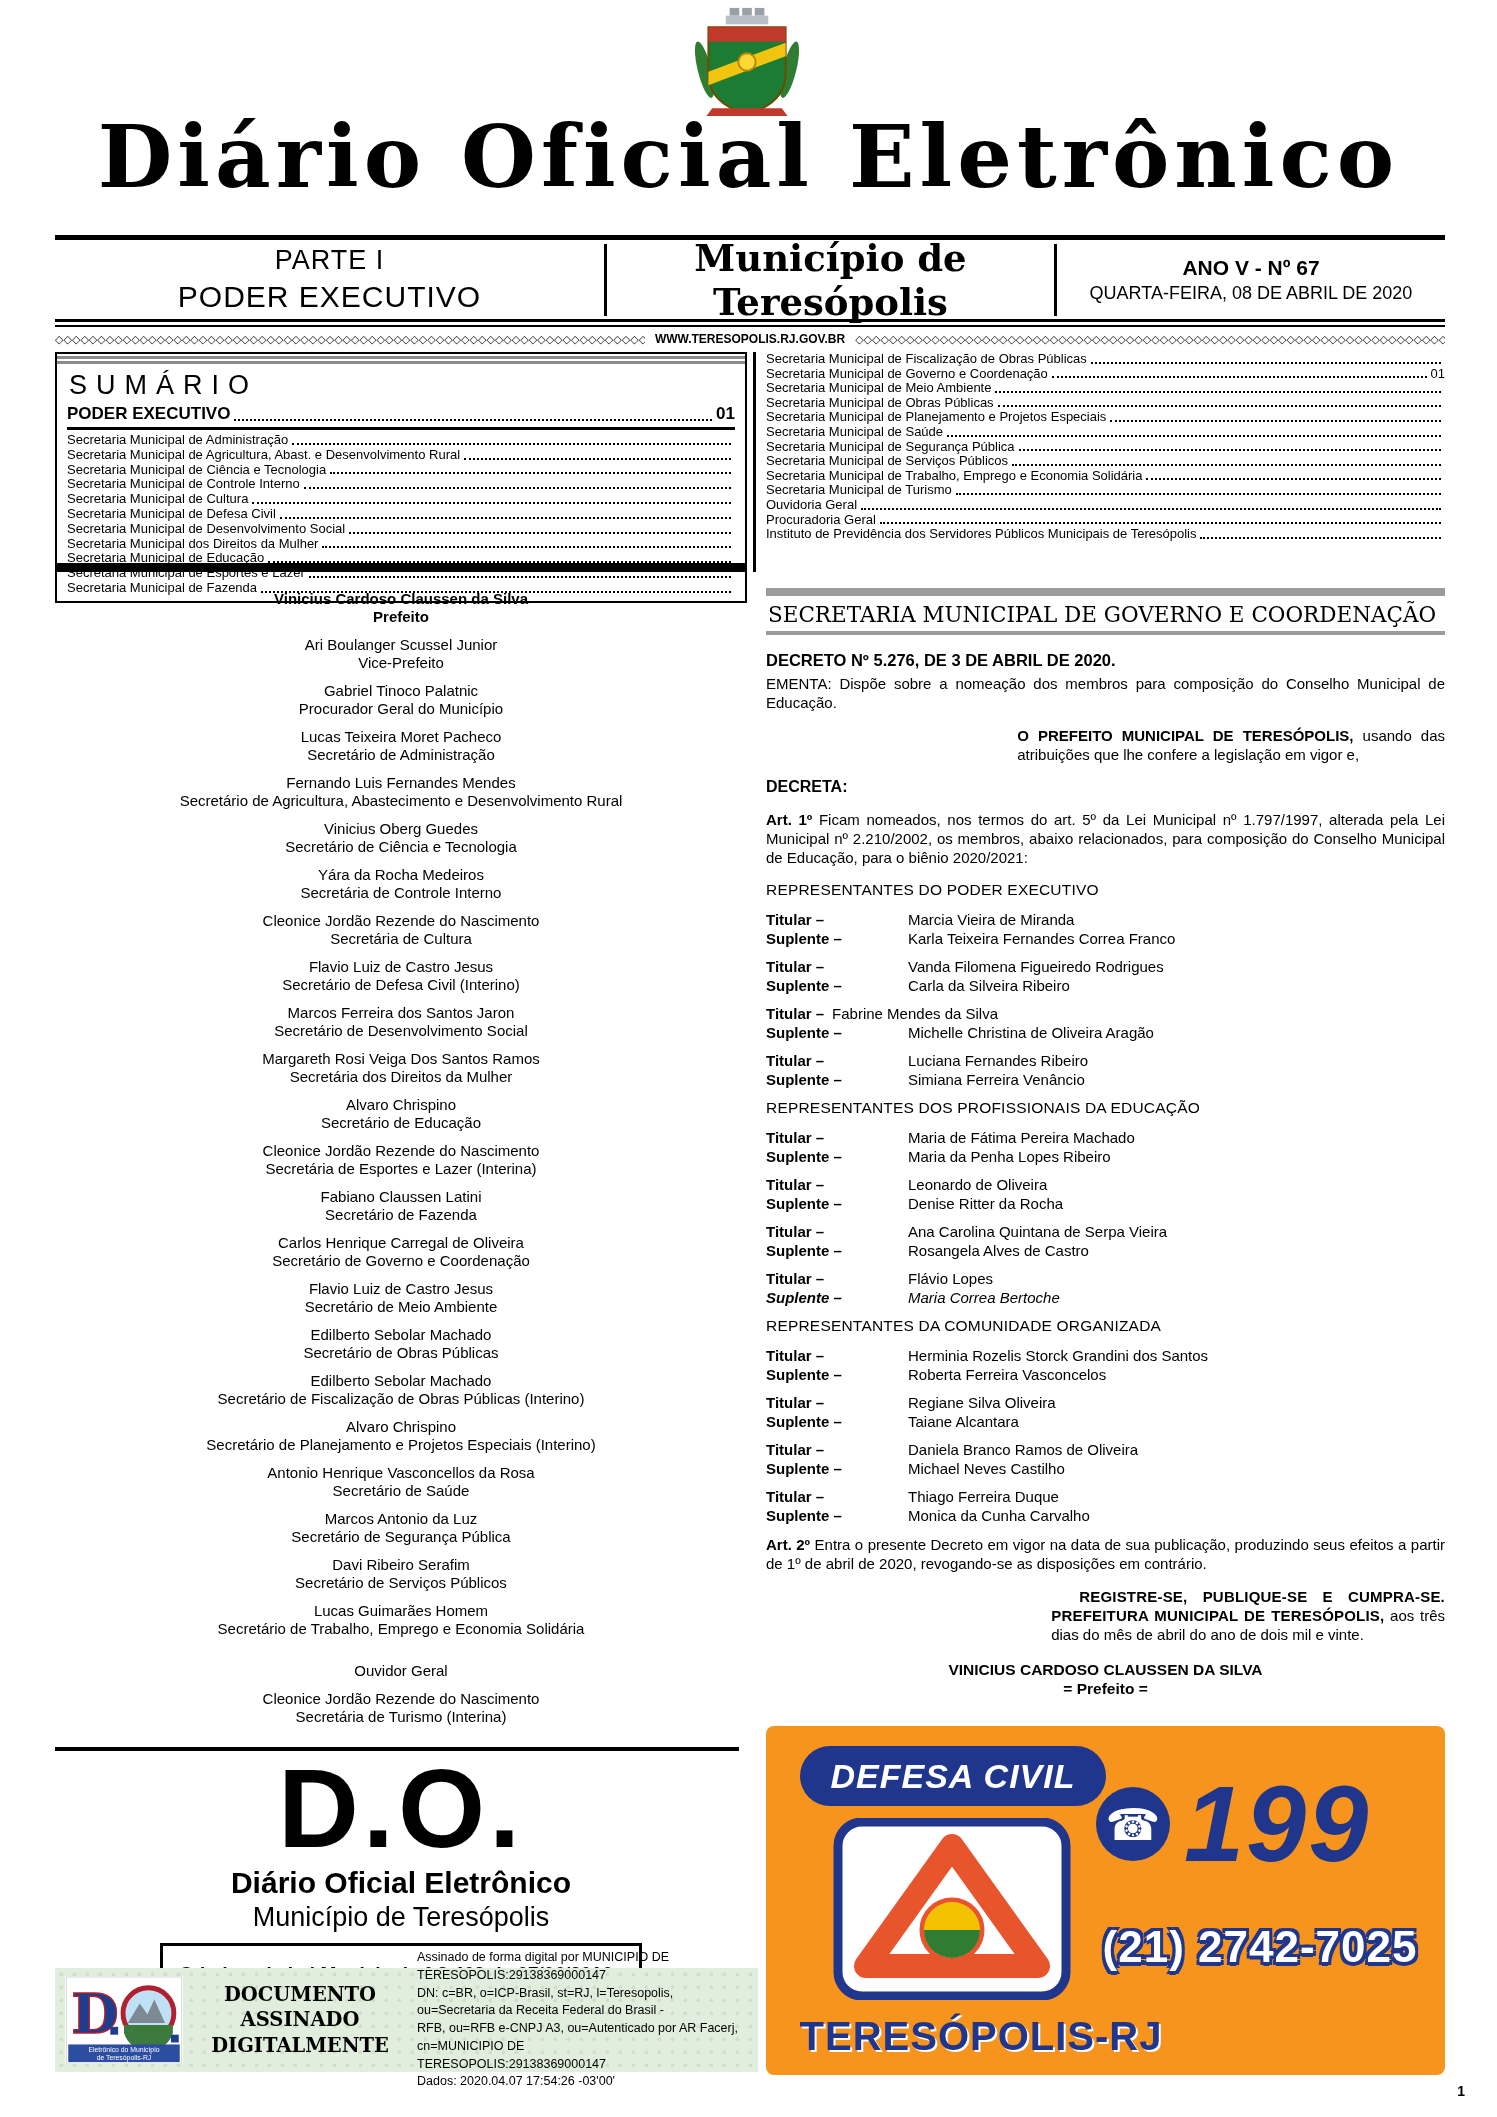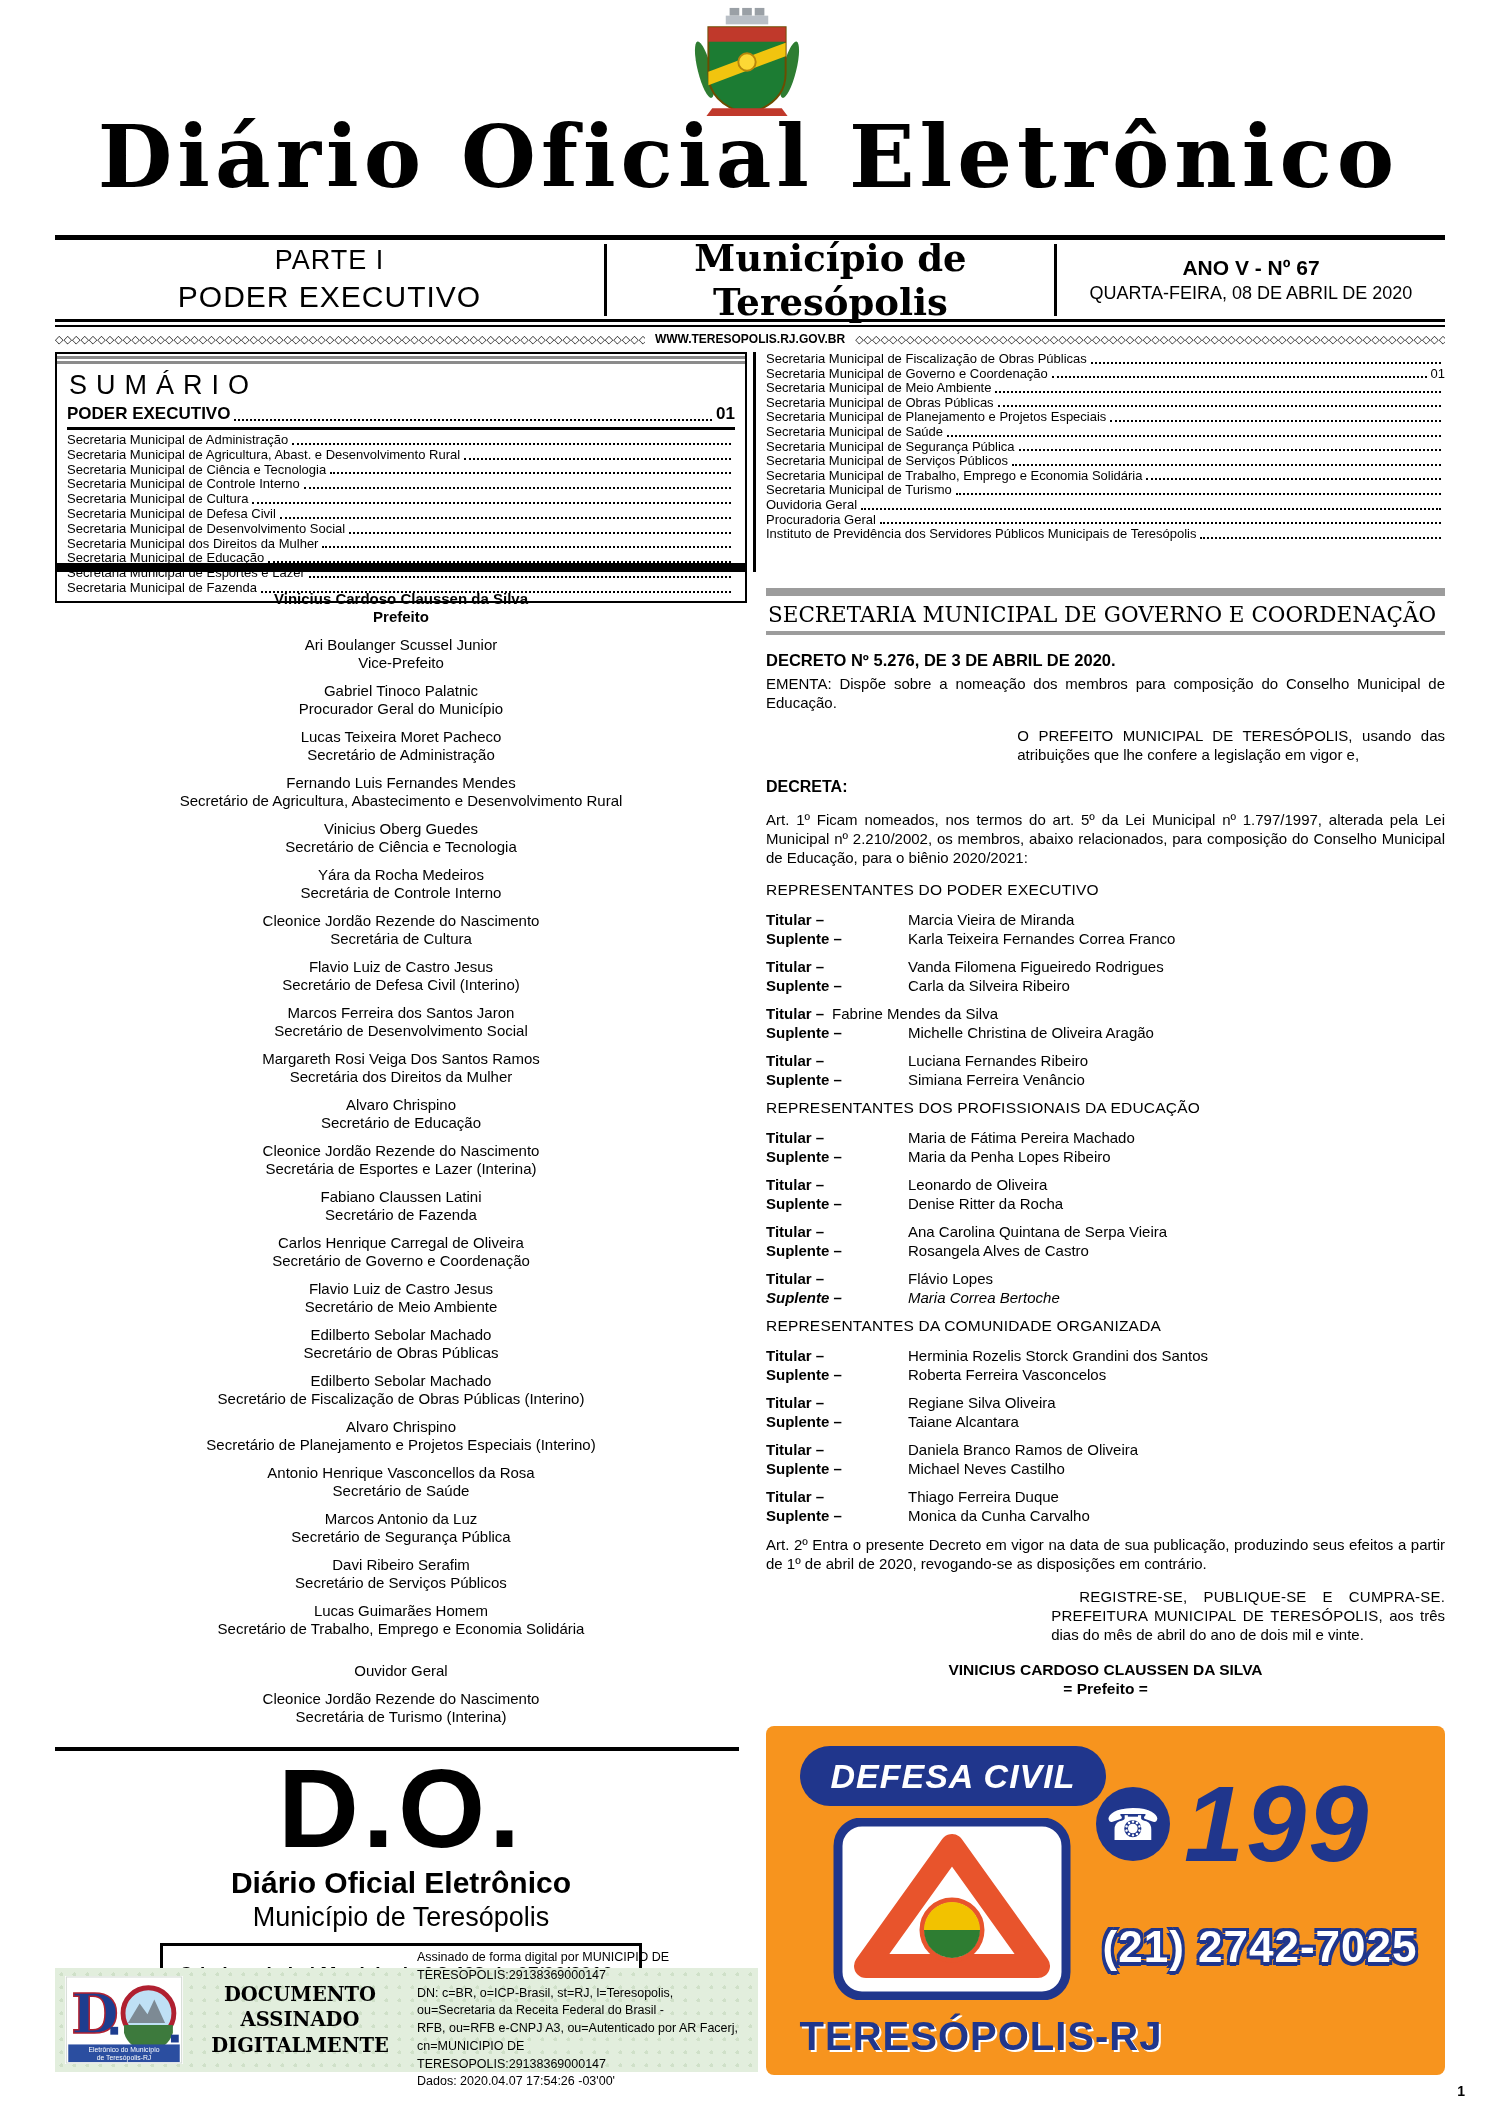--- a/index.html
+++ b/index.html
@@ -1,18 +1,18 @@
 <!DOCTYPE html>
 <html style="--banner-orange: #F7941E; --banner-blue: #20368C;"><head>
 <meta charset="utf-8">
 <style>
   * { margin:0; padding:0; box-sizing:border-box; }
   body { background:#fff; font-family:"Liberation Sans", sans-serif; color:#000; }
   .page { position:relative; width:1497px; height:2117px; background:#fff; overflow:hidden; }
-  .b { font-weight:normal; }
+  .b { font-weight:bold; }
 
   
   #coat { position:absolute; left:690px; top:6px; width:114px; height:112px; }
   #masthead-title { position:absolute; top:110px; left:0; width:100%; text-align:center;
     font-family:"DejaVu Serif", serif; font-weight:bold; font-size:86px; letter-spacing:5px;
     white-space:nowrap; line-height:1.1; }
   #rule1 { position:absolute; top:235px; left:55px; width:1390px; height:5px; background:#000; }
   #head-row { position:absolute; top:244px; left:55px; width:1390px; height:72px; display:flex; }
   .cell { display:flex; flex-direction:column; justify-content:center; text-align:center; }
   .cell-part { width:552px; border-right:3px solid #000; font-size:27px; letter-spacing:1px; line-height:1.25; }

